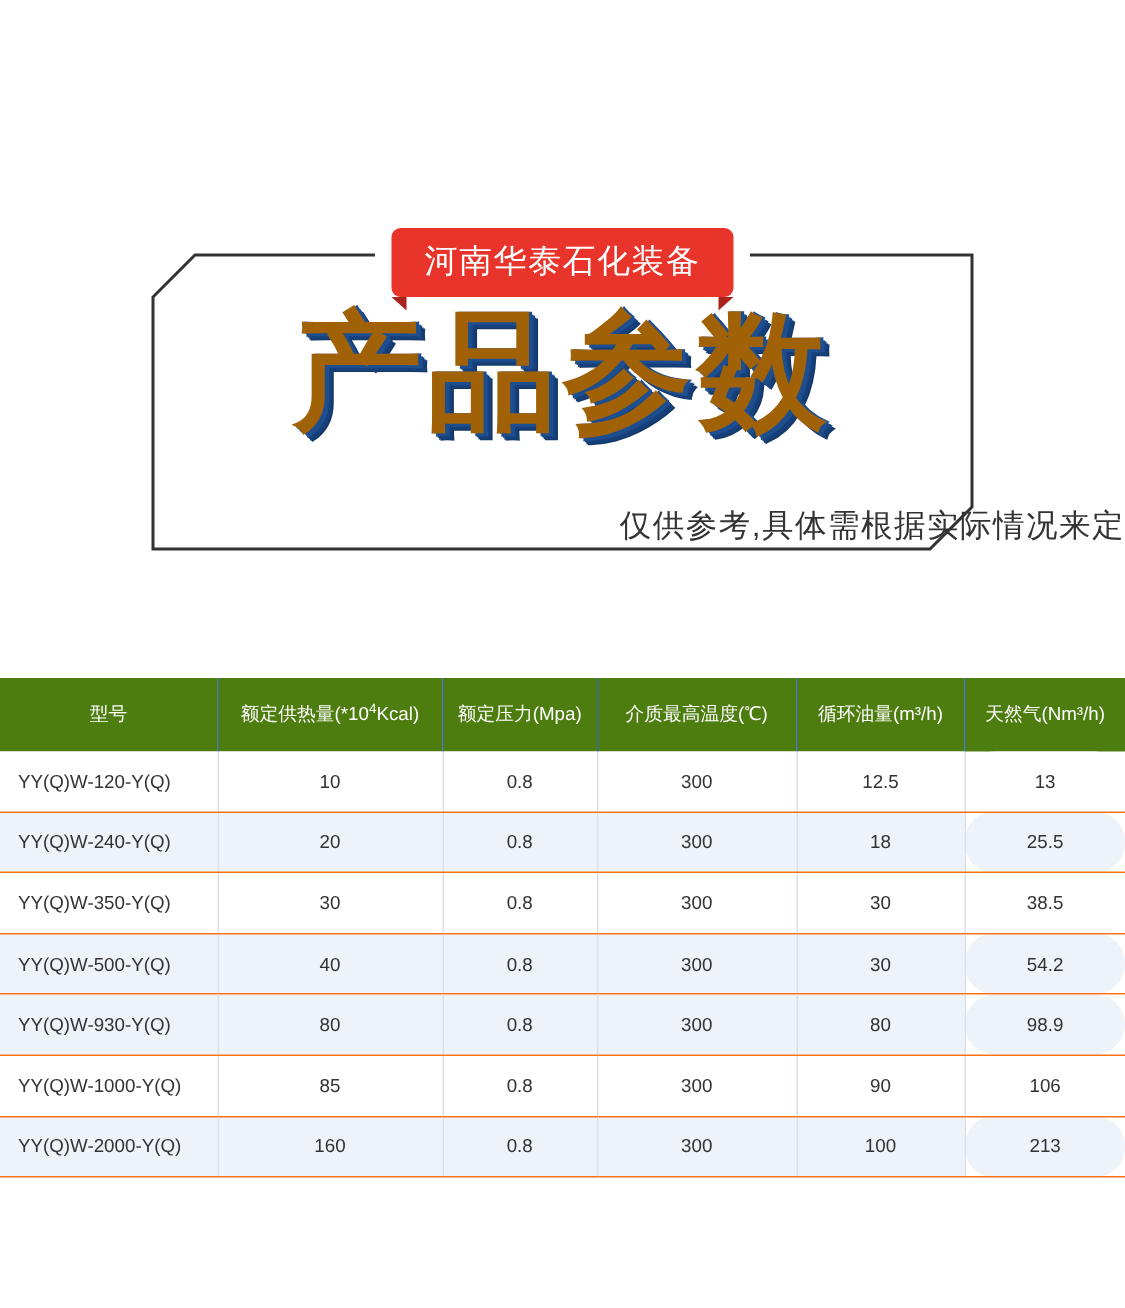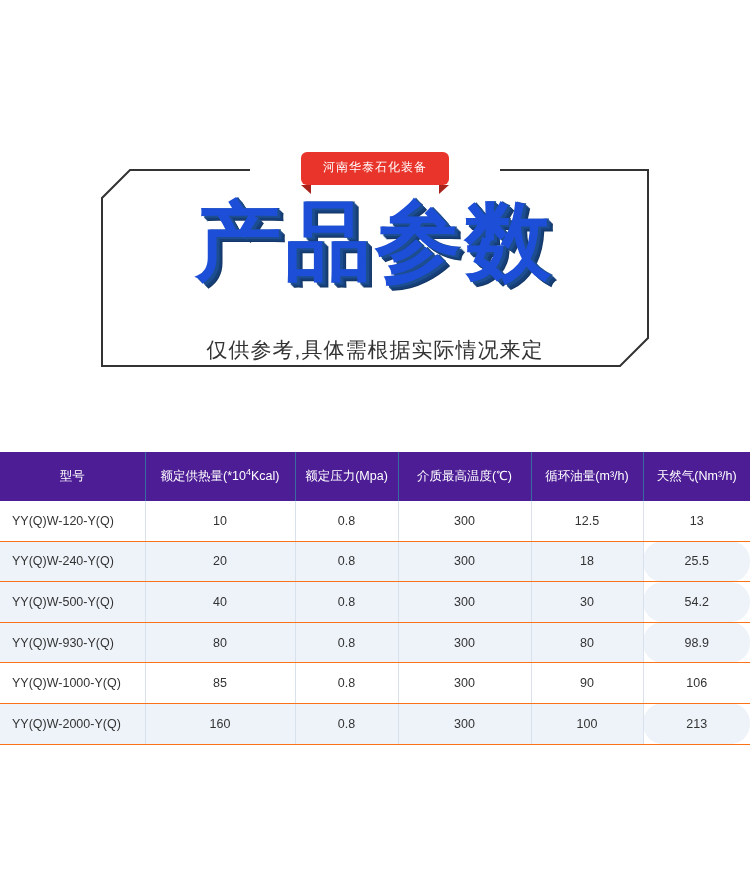--- a/index.html
+++ b/index.html
@@ -32,21 +32,21 @@
   }
   .frame svg { display: block; }
 
   .ribbon {
     position: absolute;
     left: 50%;
     transform: translateX(-50%);
     top: 152px;
     background: #e8342a;
     color: #ffffff;
-    font-size: 12px;
+    font-size: 22px;
     letter-spacing: 1px;
     padding: 7px 22px 9px 22px;
     border-radius: 6px 6px 6px 6px;
     white-space: nowrap;
     z-index: 3;
   }
   .ribbon:before, .ribbon:after {
     content: "";
     position: absolute;
     top: 100%;
@@ -63,61 +63,61 @@
     border-width: 0 0 9px 10px;
     border-color: transparent transparent transparent #a8231b;
   }
 
   .big-title {
     position: absolute;
     left: 0;
     right: 0;
     top: 205px;
     text-align: center;
-    font-family: Liberation Mono, monospace;
+    font-family: Liberation Serif, serif;
     font-weight: bold;
     font-size: 86px;
     line-height: 1;
     letter-spacing: 4px;
-    color: #1d4ed8;
+    color: #a16207;
     text-shadow:
        2px 0 0 #1d4e90,
        3px 2px 0 #1d4e90,
        4px 3px 0 #17407a,
        5px 4px 0 #17407a,
        6px 5px 0 #133766;
     z-index: 2;
   }
 
   .sub-title {
     position: absolute;
     left: 0;
     right: 0;
     top: 336px;
-    text-align: center;
+    text-align: right;
     font-size: 21px;
     color: #333333;
     letter-spacing: 1px;
     z-index: 2;
   }
 
   
   .table-wrap {
     position: absolute;
     top: 452px;
     left: 0;
     width: 750px;
   }
   table.params {
     border-collapse: collapse;
     width: 750px;
     table-layout: fixed;
   }
   table.params th {
-    background: #4c1d95;
+    background: #4d7c0f;
     color: #ffffff;
     font-size: 12.5px;
     font-weight: normal;
     height: 47px;
     text-align: center;
     border-right: 1px solid #淡;
     border-right: 1px solid #3a6ba0;
   }
   table.params th:last-child { border-right: none; }
 
@@ -194,20 +194,28 @@
         <td>13</td>
       </tr>
       <tr class="alt">
         <td>YY(Q)W-240-Y(Q)</td>
         <td>20</td>
         <td>0.8</td>
         <td>300</td>
         <td>18</td>
         <td>25.5</td>
       </tr>
+      <tr>
+        <td>YY(Q)W-350-Y(Q)</td>
+        <td>30</td>
+        <td>0.8</td>
+        <td>300</td>
+        <td>30</td>
+        <td>38.5</td>
+      </tr>
       <tr class="alt">
         <td>YY(Q)W-500-Y(Q)</td>
         <td>40</td>
         <td>0.8</td>
         <td>300</td>
         <td>30</td>
         <td>54.2</td>
       </tr>
       <tr class="alt">
         <td>YY(Q)W-930-Y(Q)</td>

